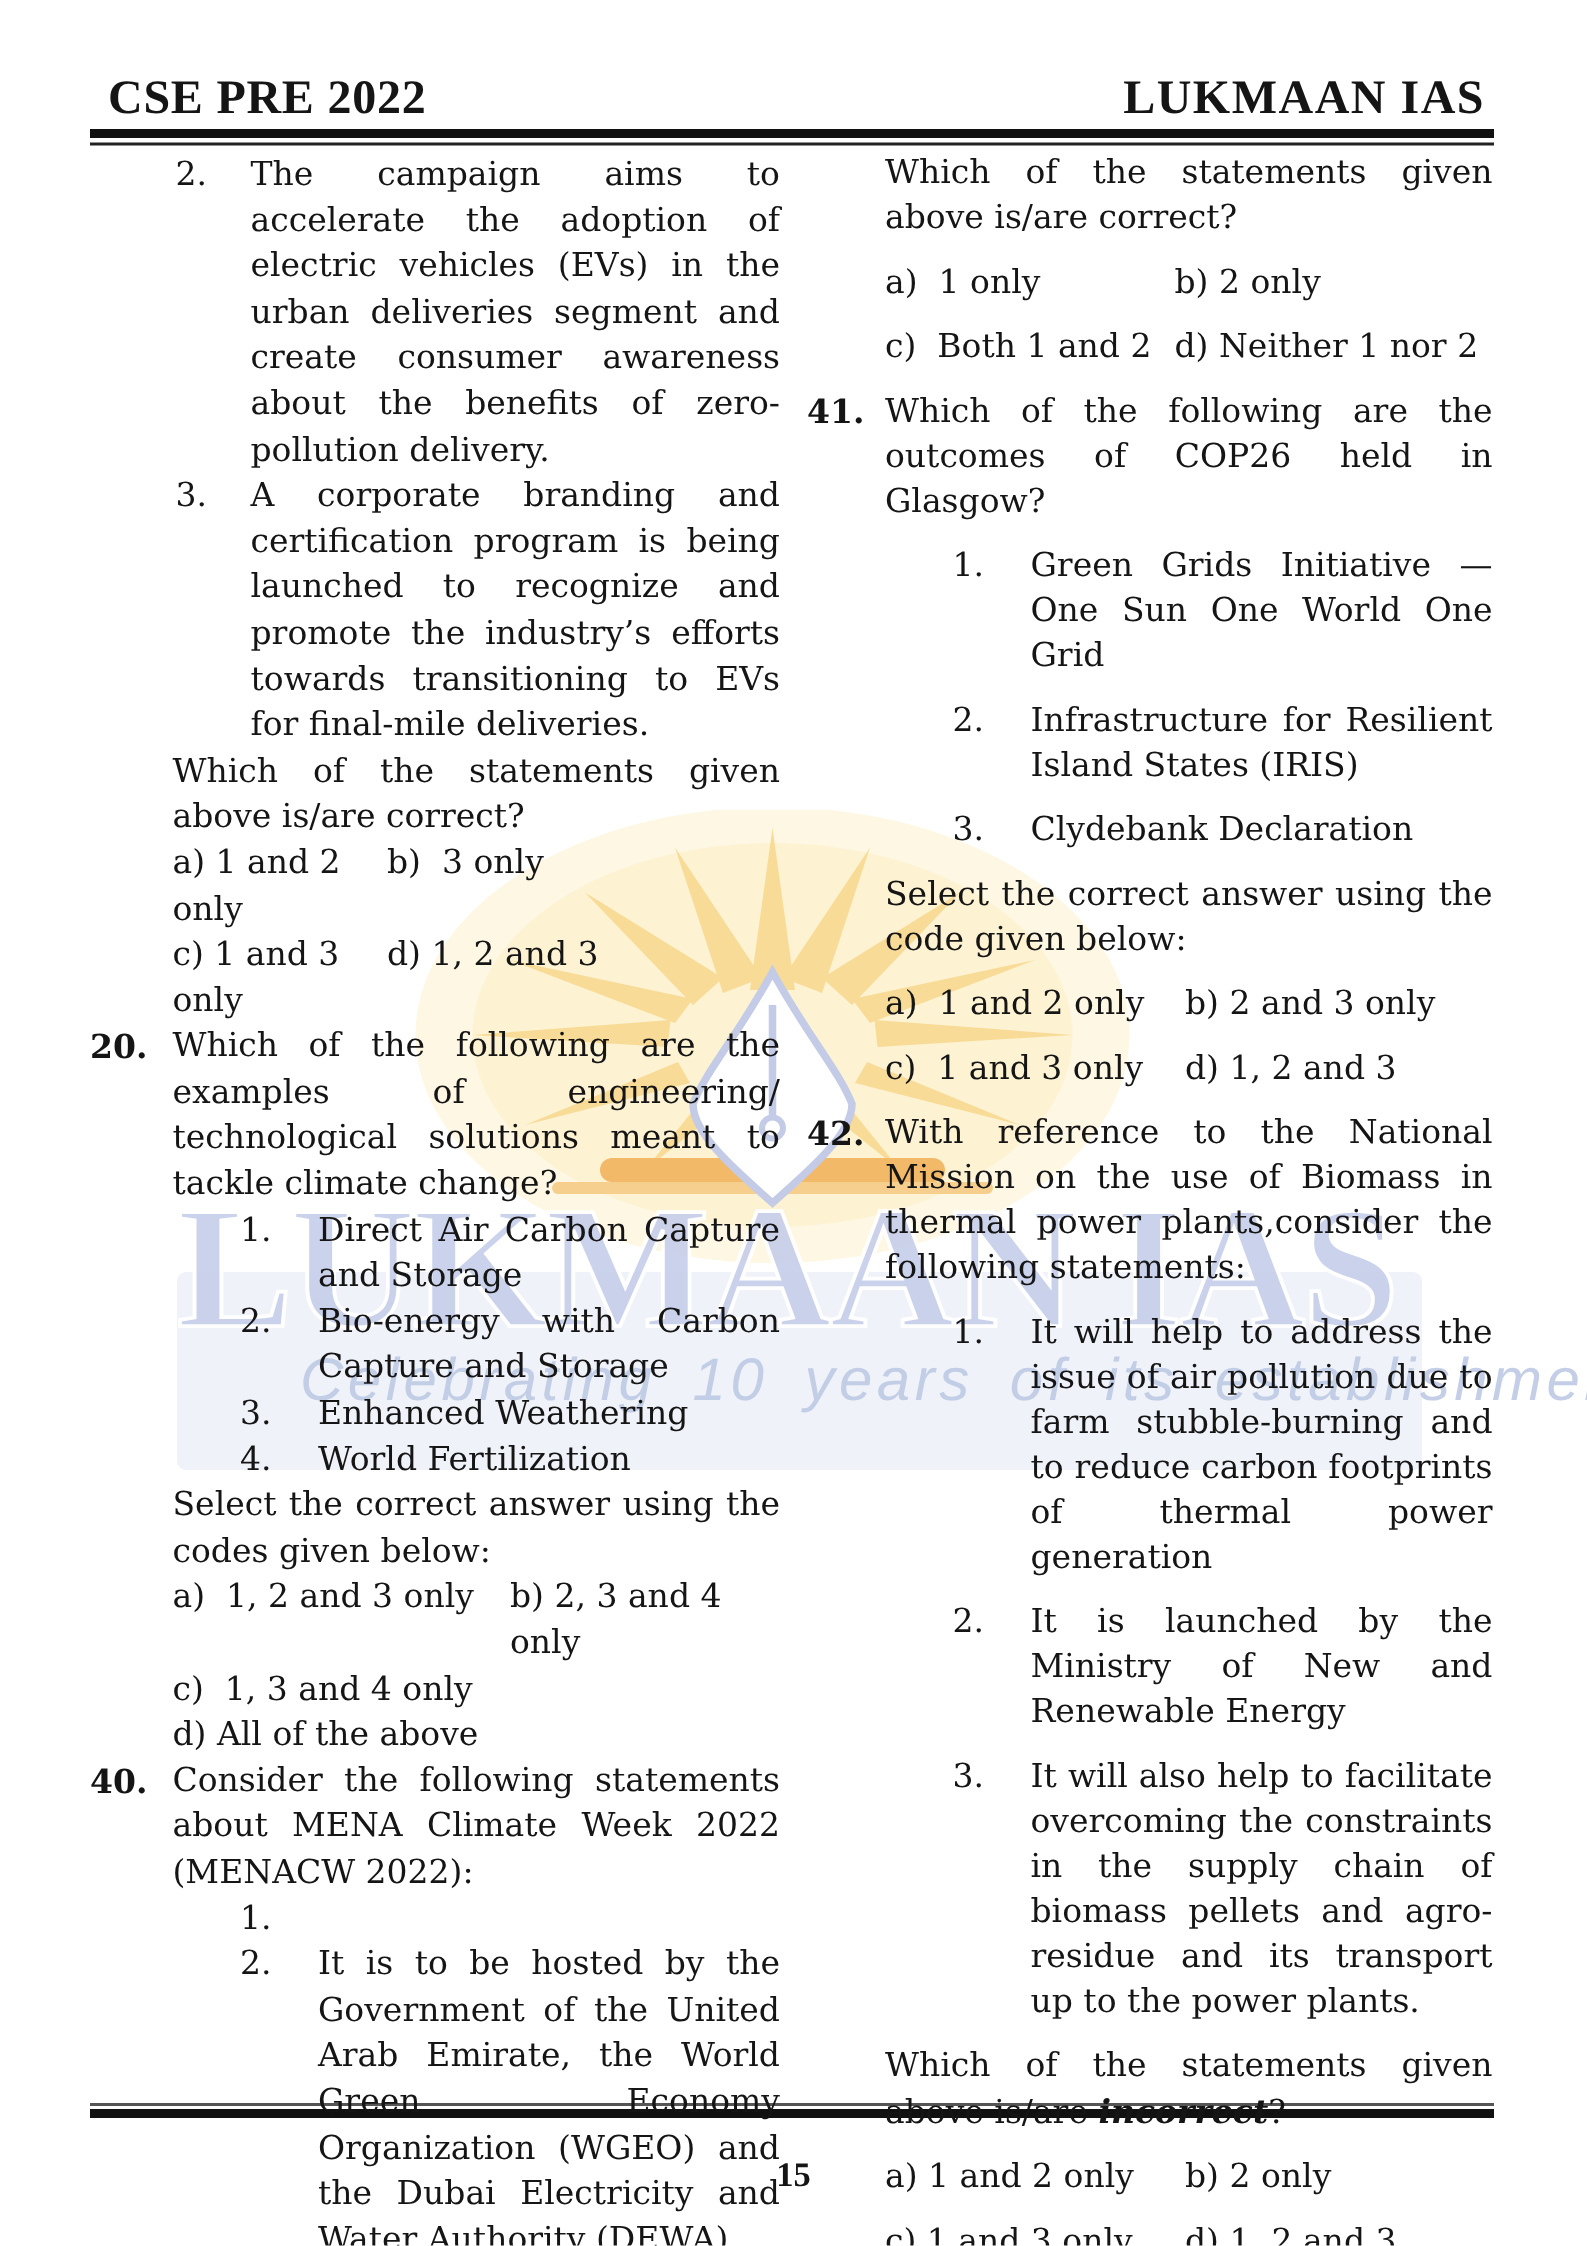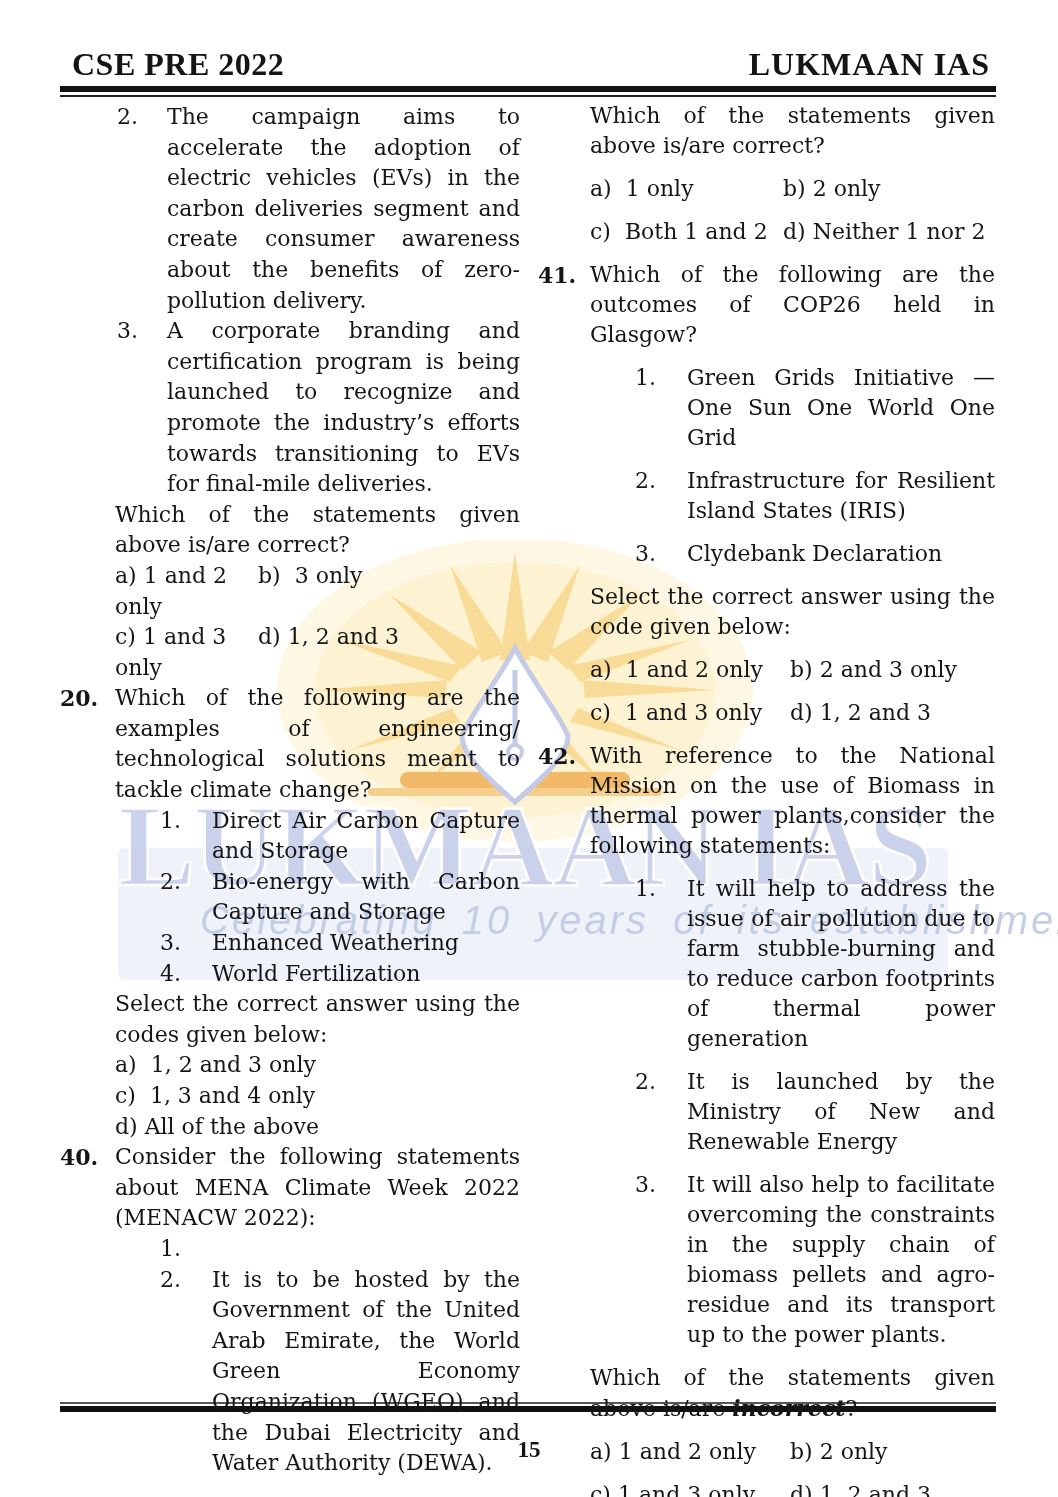--- a/index.html
+++ b/index.html
@@ -98,21 +98,21 @@
 
 <div class="hdr-left">CSE PRE 2022</div>
 <div class="hdr-right">LUKMAAN IAS</div>
 <div class="rule-thick-top"></div>
 <div class="rule-thin-top"></div>
 
 <div class="col col-left">
 
   <div class="stmt stmt-a blk">
     <span class="n">2.</span>
-    <span class="t">The campaign aims to accelerate the adoption of electric vehicles (EVs) in the carbon deliveries segment and create consumer awareness about the benefits of zero-pollution delivery.</span>
+    <span class="t">The campaign aims to accelerate the adoption of electric vehicles (EVs) in the urban deliveries segment and create consumer awareness about the benefits of zero-pollution delivery.</span>
   </div>
   <div class="stmt stmt-a blk">
     <span class="n">3.</span>
     <span class="t">A corporate branding and certification program is being launched to recognize and promote the industry’s efforts towards transitioning to EVs for final-mile deliveries.</span>
   </div>
   <div class="para blk">Which of the statements given above is/​are correct?</div>
   <div class="optrow blk">
     <span class="o1 ow143">a) 1 and 2 only</span>
     <span class="o2">b)&nbsp; 3 only</span>
   </div>
@@ -137,20 +137,21 @@
     <span class="n">3.</span>
     <span class="t">Enhanced Weathering</span>
   </div>
   <div class="stmt stmt-b blk">
     <span class="n">4.</span>
     <span class="t">World Fertilization</span>
   </div>
   <div class="para blk">Select the correct answer using the codes given below:</div>
   <div class="optrow blk">
     <span class="o1 ow225">a)&nbsp; 1, 2 and 3 only</span>
+    <span class="o2">b) 2, 3 and 4 only</span>
   </div>
   <div class="optrow blk">
     <span class="o1 ow225">c)&nbsp; 1, 3 and 4 only</span>
     <span class="o2"></span>
   </div>
   <div class="optrow blk">
     <span class="o1 ow225">d) All of the above</span>
     <span class="o2"></span>
   </div>
 

